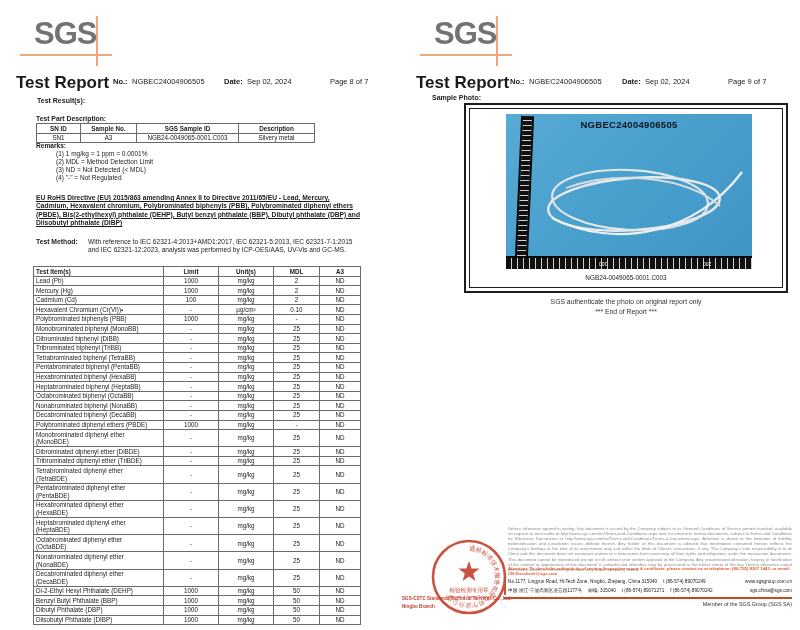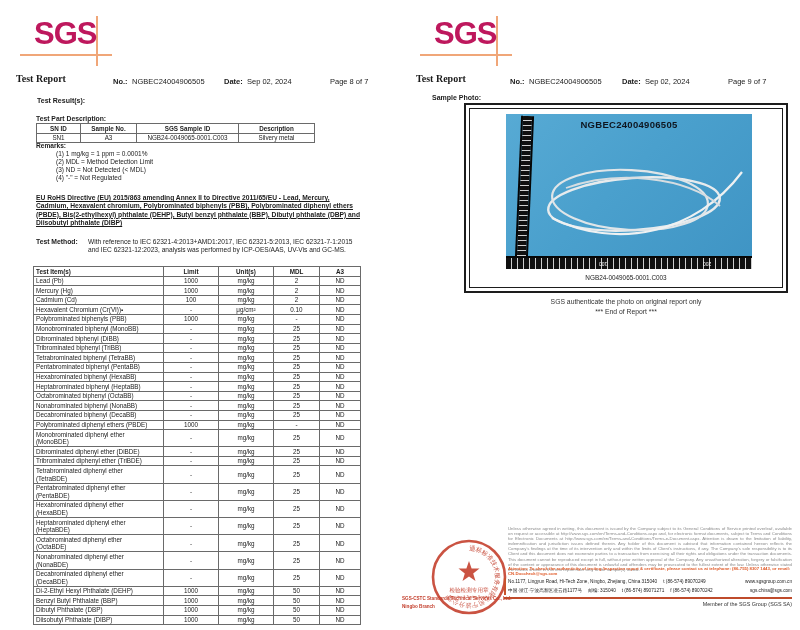--- a/index.html
+++ b/index.html
@@ -5,27 +5,27 @@
   * { margin:0; padding:0; box-sizing:border-box; }
   html,body { width:800px; height:630px; background:#ffffff; overflow:hidden;
               font-family:"Liberation Sans", sans-serif; color:#1b1b1b; }
   .page { position:absolute; top:0; width:400px; height:630px; background:#fff; }
   #page-left { left:0; }
   #page-right { left:400px; }
 
   
   .logo { position:absolute; top:14px; left:26px; width:90px; height:52px; }
   .logo .sgs { position:absolute; left:8px; top:2px; font-size:31px; font-weight:bold;
-               color:#be185d; letter-spacing:-1px; font-family:"Liberation Sans",sans-serif; }
+               color:#737373; letter-spacing:-1px; font-family:"Liberation Sans",sans-serif; }
   .logo .hline { position:absolute; left:-6px; top:40px; width:92px; height:2px; background:#f0a678; }
   .logo .vline { position:absolute; left:70px; top:2px; width:2px; height:50px; background:#f0a678; }
 
   
   .rep-head { position:absolute; top:73px; left:0; right:0; height:14px; font-size:7.5px; }
-  .rep-head .title { position:absolute; left:16px; top:0; font-size:10px; font-weight:bold;font-family:Liberation Serif, serif; }
+  .rep-head .title { position:absolute; left:16px; top:0; font-size:17px; font-weight:bold; }
   .rep-head .lab  { font-weight:bold; position:absolute; top:4px; }
   .rep-head .val  { position:absolute; top:4px; }
 
   
   .sec-label { font-weight:bold; font-size:7px; }
   #test-results-label { position:absolute; left:37px; top:97px; }
   #part-desc-label    { position:absolute; left:36px; top:115px; font-size:6.8px; font-weight:bold; }
 
   table { border-collapse:collapse; }
   td, th { border:1px solid #6a6a6a; font-size:6.3px; padding:0.5px 2px; text-align:center;

